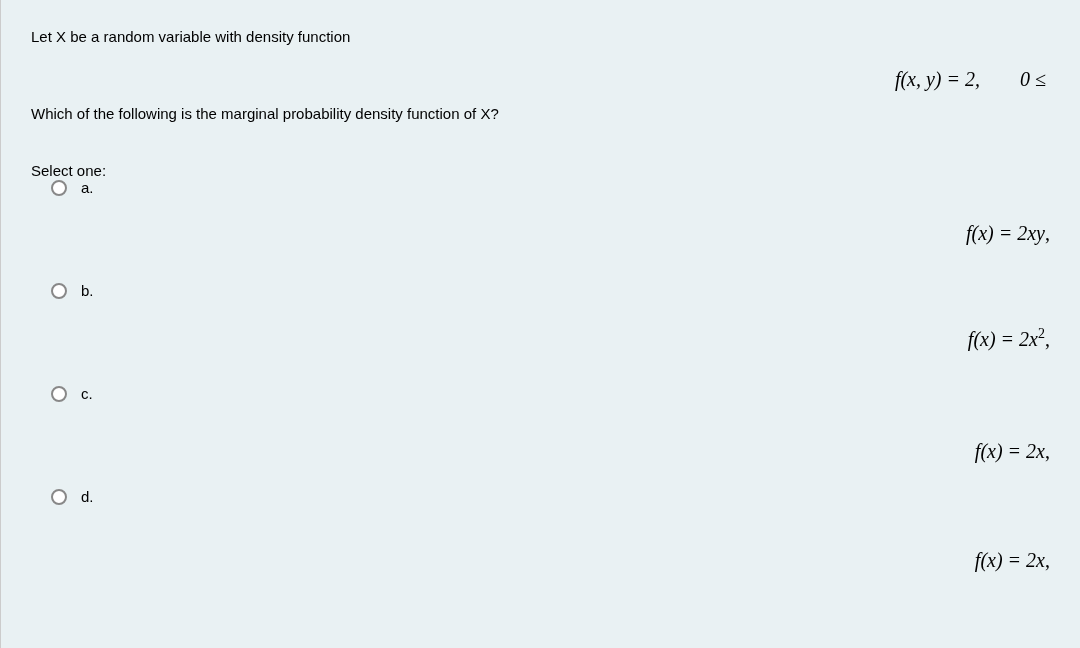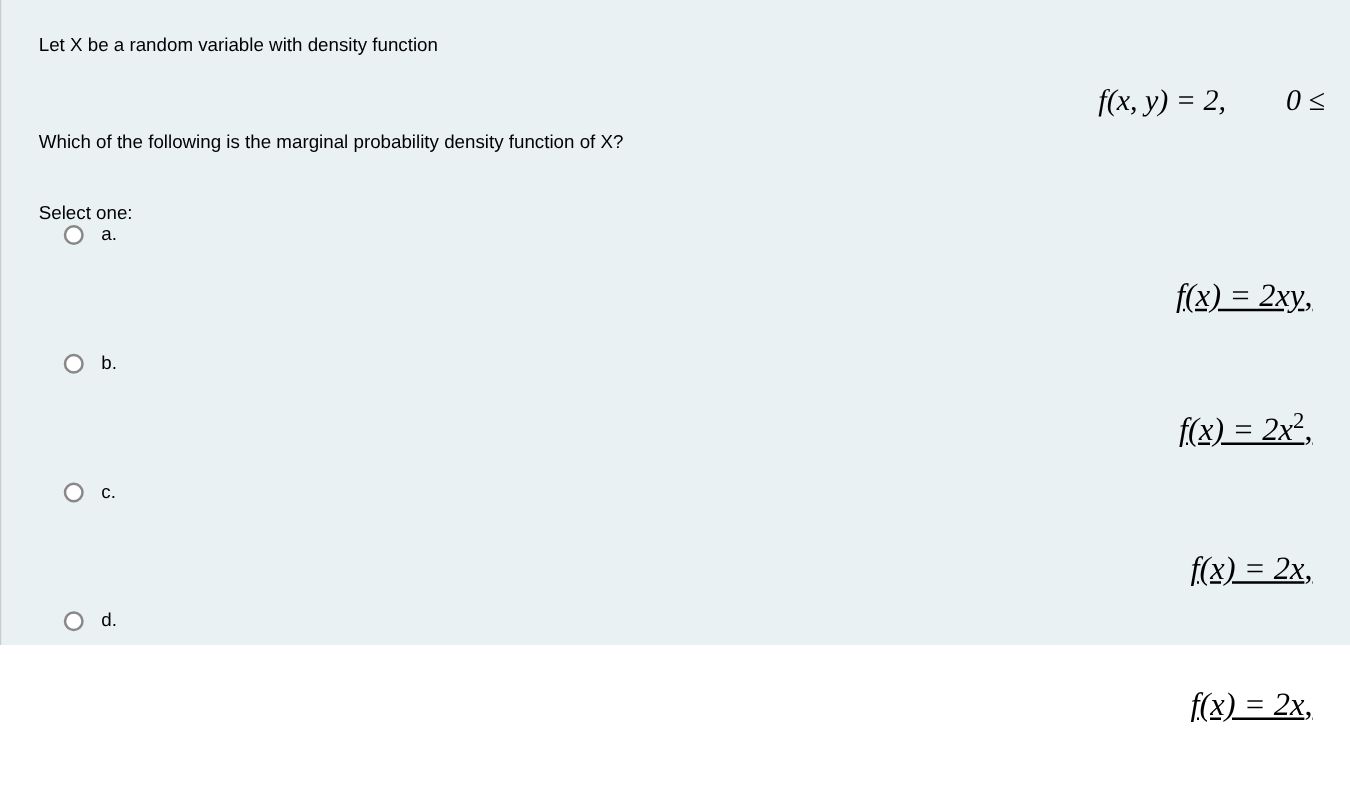--- a/index.html
+++ b/index.html
@@ -13,21 +13,21 @@
       color: #000;
       background: #fff;
       width: 1080px;
       height: 648px;
       overflow: hidden;
     }
     .question-container {
       background: #e9f1f3;
       border-left: 1px solid #ccc;
       padding: 28px 30px 30px 30px;
-      height: 516px;
+      height: 648px;
       position: relative;
     }
     .question-text {
       margin-bottom: 60px;
     }
     .question-subtext {
       margin-bottom: 40px;
     }
     .select-label {
     }
@@ -52,33 +52,32 @@
       margin-top: 1px;
       flex-shrink: 0;
       cursor: pointer;
     }
     .option-label {
       font-size: 15px;
       color: #000;
     }
     .formula-top {
       position: absolute;
-      right: 20px;
+      right: 34px;
       top: 68px;
       font-family: 'Times New Roman', serif;
-      font-size: 24px;
+      font-size: 20px;
       font-style: italic;
     }
     .formula-option {
       position: absolute;
       right: 30px;
       font-family: 'Times New Roman', serif;
-      font-size: 26px;
+      font-size: 20px;
       font-style: italic;
-      text-decoration: underline;
     }
     .formula-a { top: 222px; }
     .formula-b { top: 326px; }
     .formula-c { top: 440px; }
     .formula-d { top: 549px; }
     .nospace { white-space: nowrap; }
     .upright { font-style: normal; }
     sup { font-size: 0.7em; }
   </style>
 </head>

